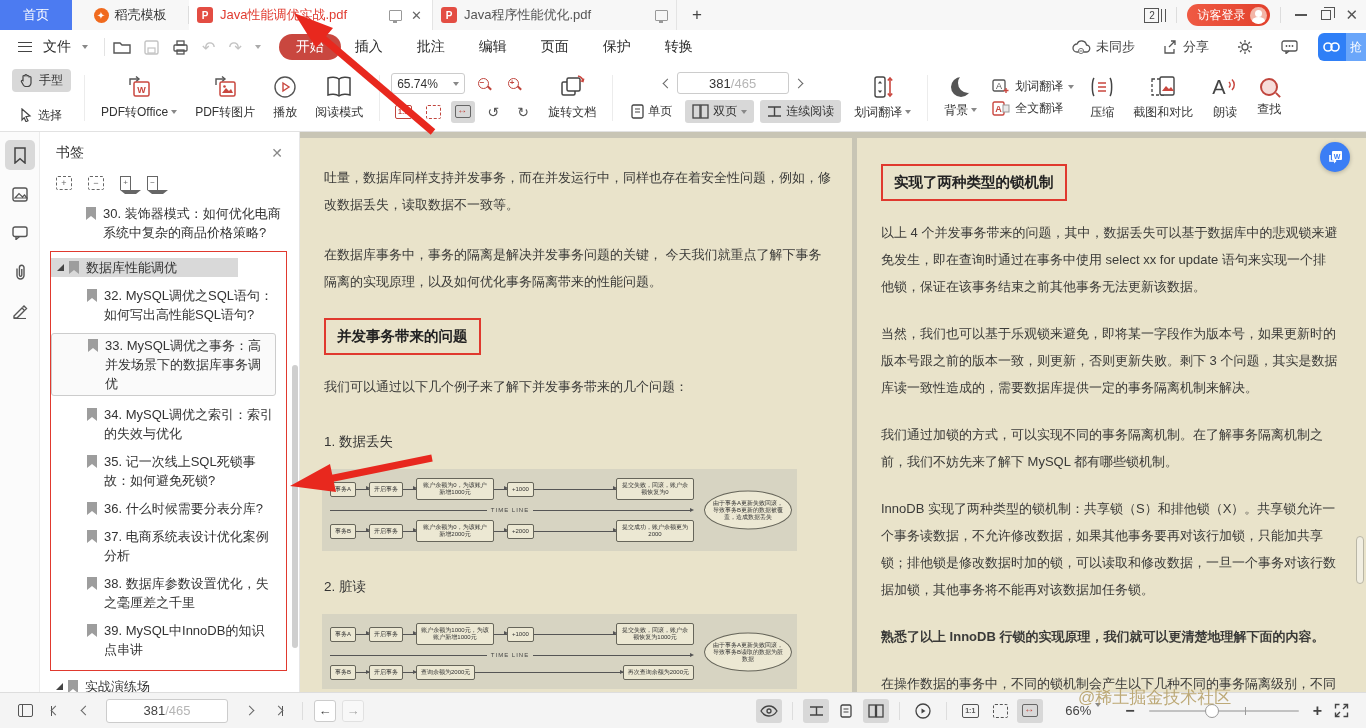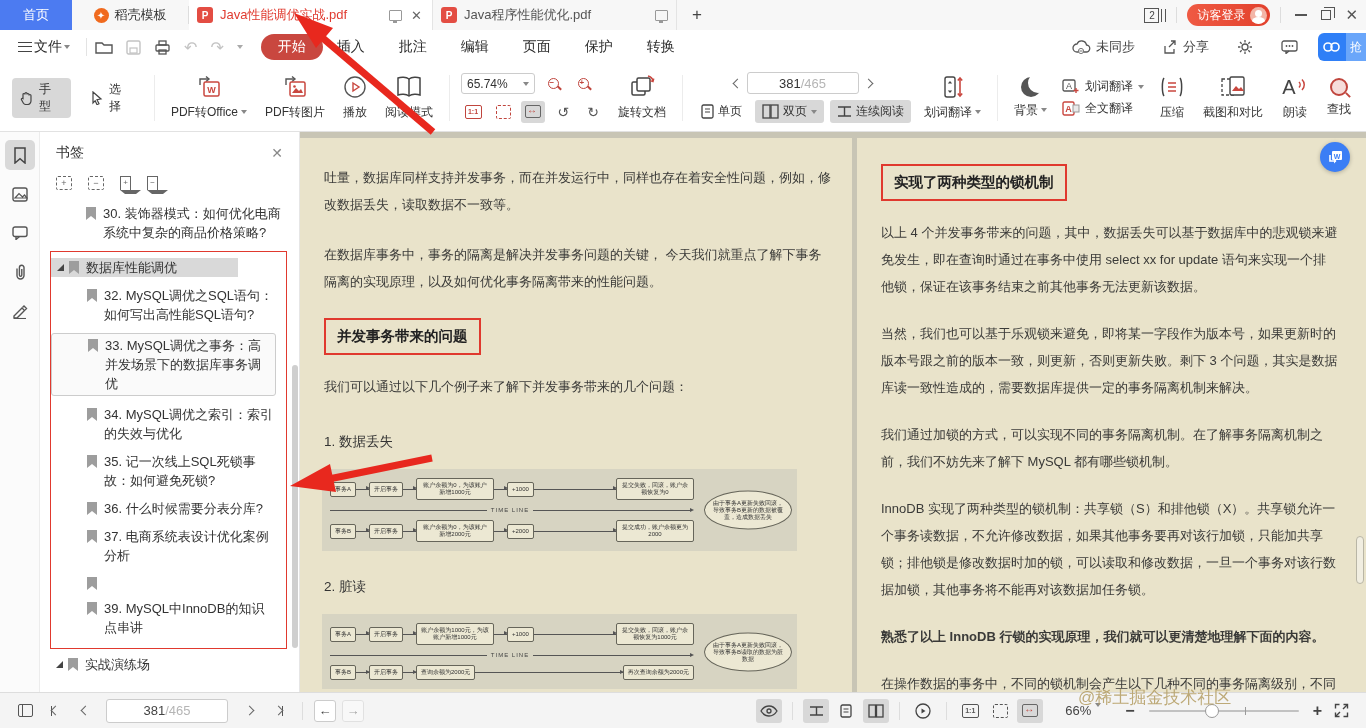--- a/index.html
+++ b/index.html
@@ -30,41 +30,41 @@
   .avatar:before{content:'';position:absolute;left:5px;top:3px;width:7px;height:7px;border-radius:50%;background:#fff}
   .avatar:after{content:'';position:absolute;left:2px;top:10px;width:13px;height:8px;border-radius:50%;background:#fff}
   .winbtns{display:flex;align-items:center;gap:14px;color:#555;margin-left:4px}
   .minbtn{width:12px;height:1.5px;background:#555}
   .restorebtn{width:10px;height:10px;border:1.3px solid #555;position:relative}
   .restorebtn:before{content:'';position:absolute;left:2px;top:-4px;width:10px;height:10px;border:1.3px solid #555;border-bottom:none;border-left:none}
   .vbar{width:1px;height:16px;background:#ddd}
 
   
   .menubar{height:34px;background:#fff;display:flex;align-items:center;font-size:14px;color:#2b2b2b;padding:0 10px;flex-shrink:0;position:relative}
-  .fileBtn{display:flex;align-items:center;gap:2px;padding:0 8px}
+  .fileBtn{display:flex;align-items:center;gap:11px;padding:0 8px}
   .hamb{display:inline-block;width:14px;height:10px;border-top:1.6px solid #444;border-bottom:1.6px solid #444;position:relative}
   .hamb:before{content:'';position:absolute;left:0;top:2.8px;width:14px;height:1.6px;background:#444}
   .dd{display:inline-block;width:0;height:0;border-left:3.5px solid transparent;border-right:3.5px solid transparent;border-top:4px solid #888}
   .msep{width:1px;height:18px;background:#e3e3e3;margin:0 8px}
   .micons{display:flex;align-items:center;gap:13px;color:#555}
   .micons svg{display:block}
   .undoredo{font-size:16px;color:#666}
   .undoredo.dis{color:#c3c3c3}
   .startpill{background:#c9473f;color:#fff;border-radius:14px;padding:4px 17px;font-size:14px;margin:0 14px 0 18px}
   .mitems{display:flex;gap:34px}
   .menu-right{margin-left:auto;display:flex;align-items:center;gap:28px;font-size:13px;color:#444;padding-right:58px}
   .mr-item{display:flex;align-items:center;gap:5px}
   .promo{position:absolute;right:0;top:3px;height:28px;display:flex;align-items:stretch;overflow:hidden;width:48px;border-radius:6px 0 0 6px}
   .promo .logo{width:30px;background:#2f7ff7;display:flex;align-items:center;justify-content:center}
   .promo .ptxt{background:#6aa6fa;color:#fff;font-size:12px;display:flex;align-items:center;padding:0 4px}
 
   
   .toolbar{height:68px;background:#fff;border-bottom:1px solid #e2e2e2;display:flex;align-items:center;padding:0 6px;flex-shrink:0;font-size:12px;color:#333}
   .tsep{width:1px;height:46px;background:#ececec;margin:0 7px;flex-shrink:0}
-  .tg-hand{display:flex;flex-direction:row;gap:12px;padding:0 6px}
+  .tg-hand{display:flex;flex-direction:column;gap:12px;padding:0 6px}
   .trow{display:flex;align-items:center;gap:6px;padding:3px 8px;border-radius:4px}
   .trow.active{background:#d8d8d8}
   .bigbtn{display:flex;flex-direction:column;align-items:center;justify-content:center;gap:5px;padding:0 9px;flex-shrink:0}
   .bigbtn .lbl{display:flex;align-items:center;gap:3px;white-space:nowrap}
   .stack2{display:flex;flex-direction:column;gap:6px;justify-content:center;padding:0 4px}
   .srow{display:flex;align-items:center;gap:6px}
   .combo{width:74px;height:21px;border:1px solid #ccc;border-radius:3px;display:flex;align-items:center;justify-content:space-between;padding:0 5px;font-size:12px}
   .sqbtn{width:24px;height:22px;border-radius:3px;display:flex;align-items:center;justify-content:center}
   .sqbtn.active{background:#d8d8d8}
   .mag{width:11px;height:11px;border:1.7px solid #c0453d;border-radius:50%;position:relative}
@@ -578,20 +578,21 @@
           <div class="bmi lvl1">
             <span class="bmico"></span>
             <span class="bmt">36. 什么时候需要分表分库?</span>
           </div>
           <div class="bmi lvl1">
             <span class="bmico"></span>
             <span class="bmt">37. 电商系统表设计优化案例分析</span>
           </div>
           <div class="bmi lvl1">
             <span class="bmico"></span>
+            <span class="bmt">38. 数据库参数设置优化，失之毫厘差之千里</span>
           </div>
           <div class="bmi lvl1">
             <span class="bmico"></span>
             <span class="bmt">39. MySQL中InnoDB的知识点串讲</span>
           </div>
         </div>
       <div class="bmlist" id="bm-post" style="padding-top:2px">
           <div class="bmi lvl0">
             <span class="caret"></span>
             <span class="bmico"></span>

